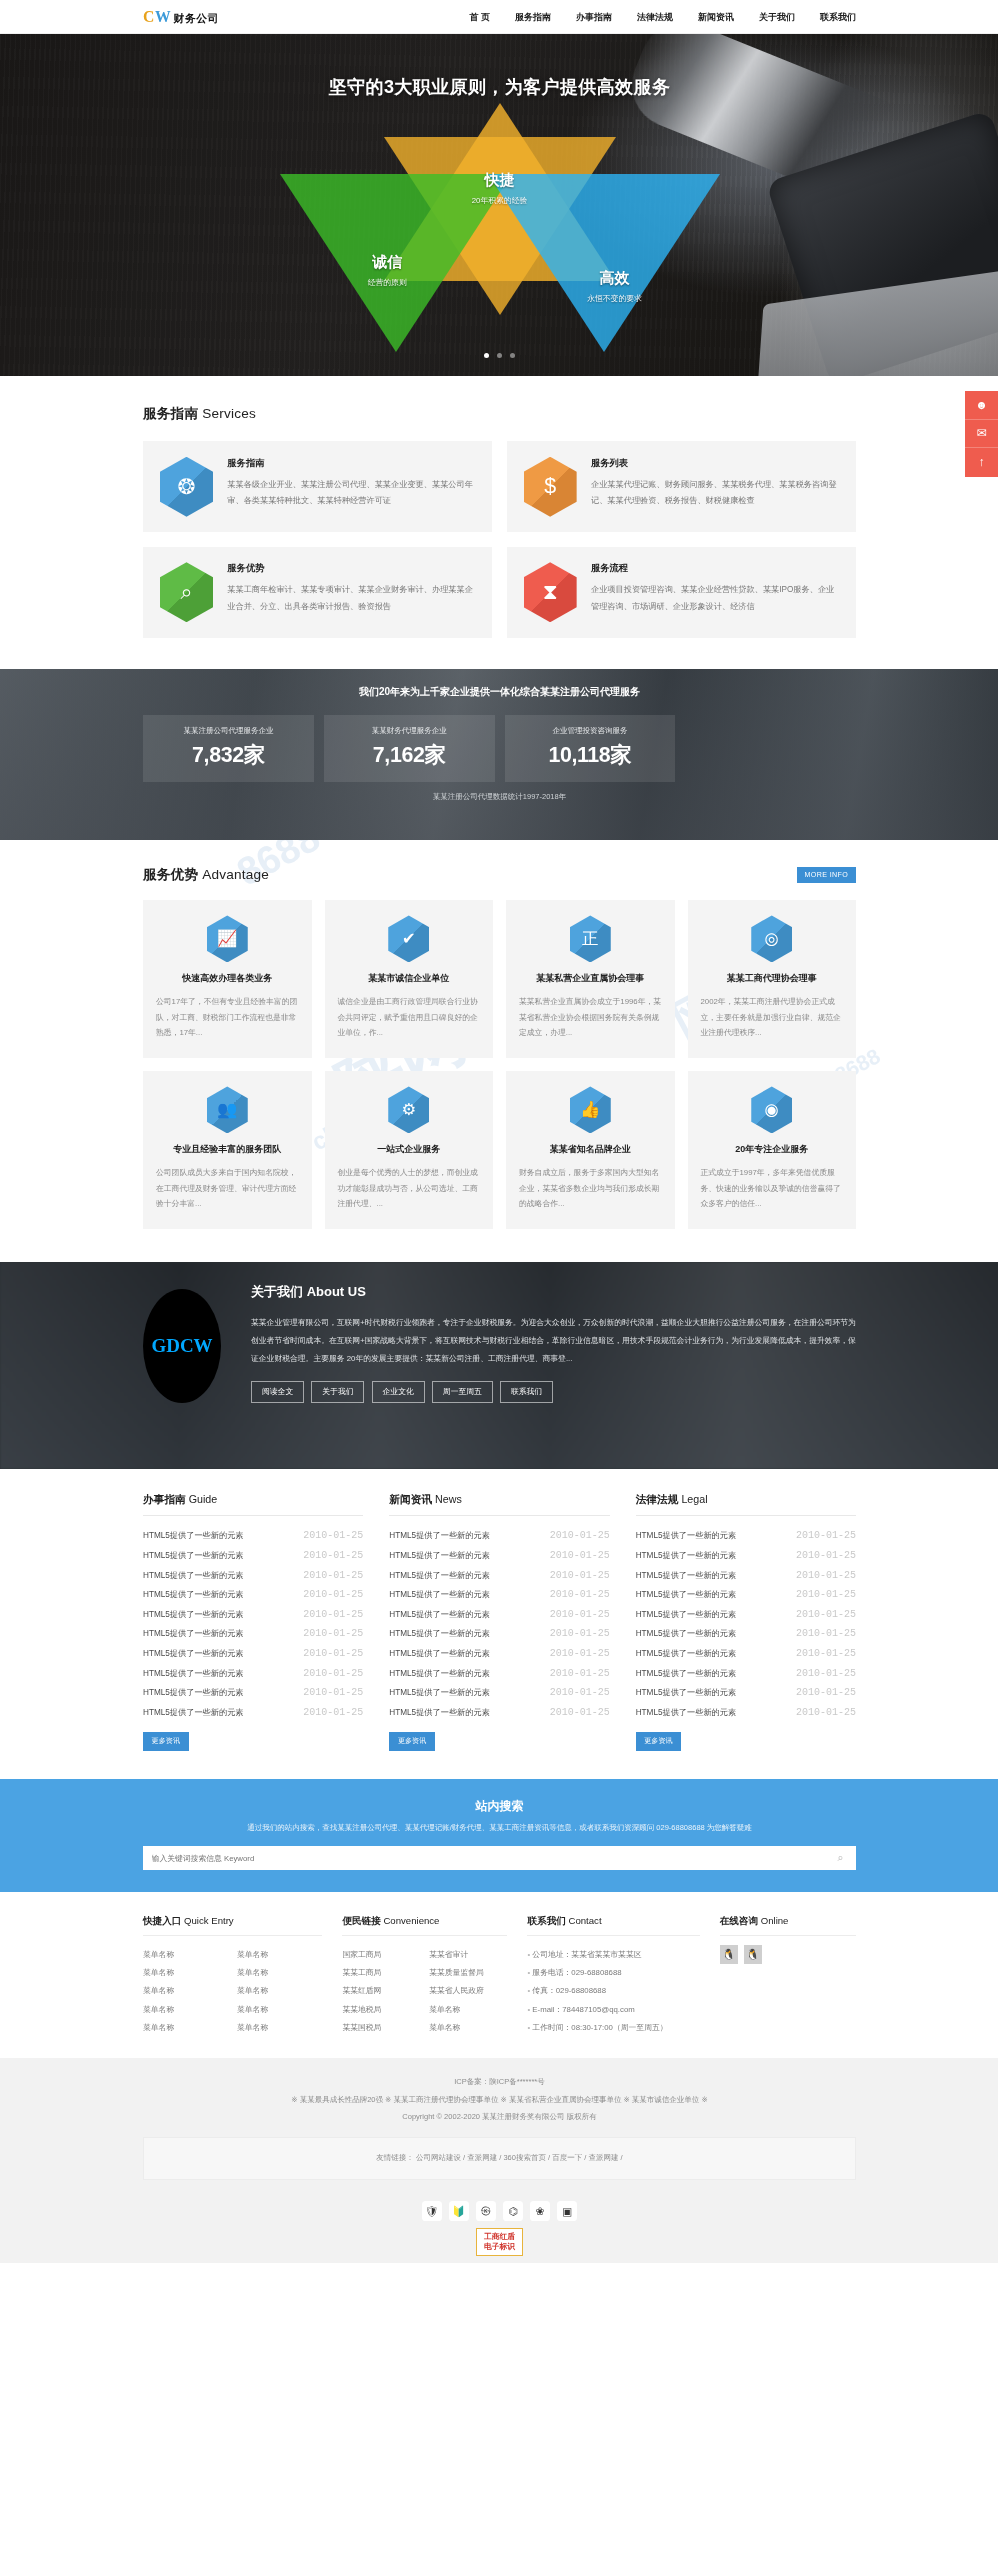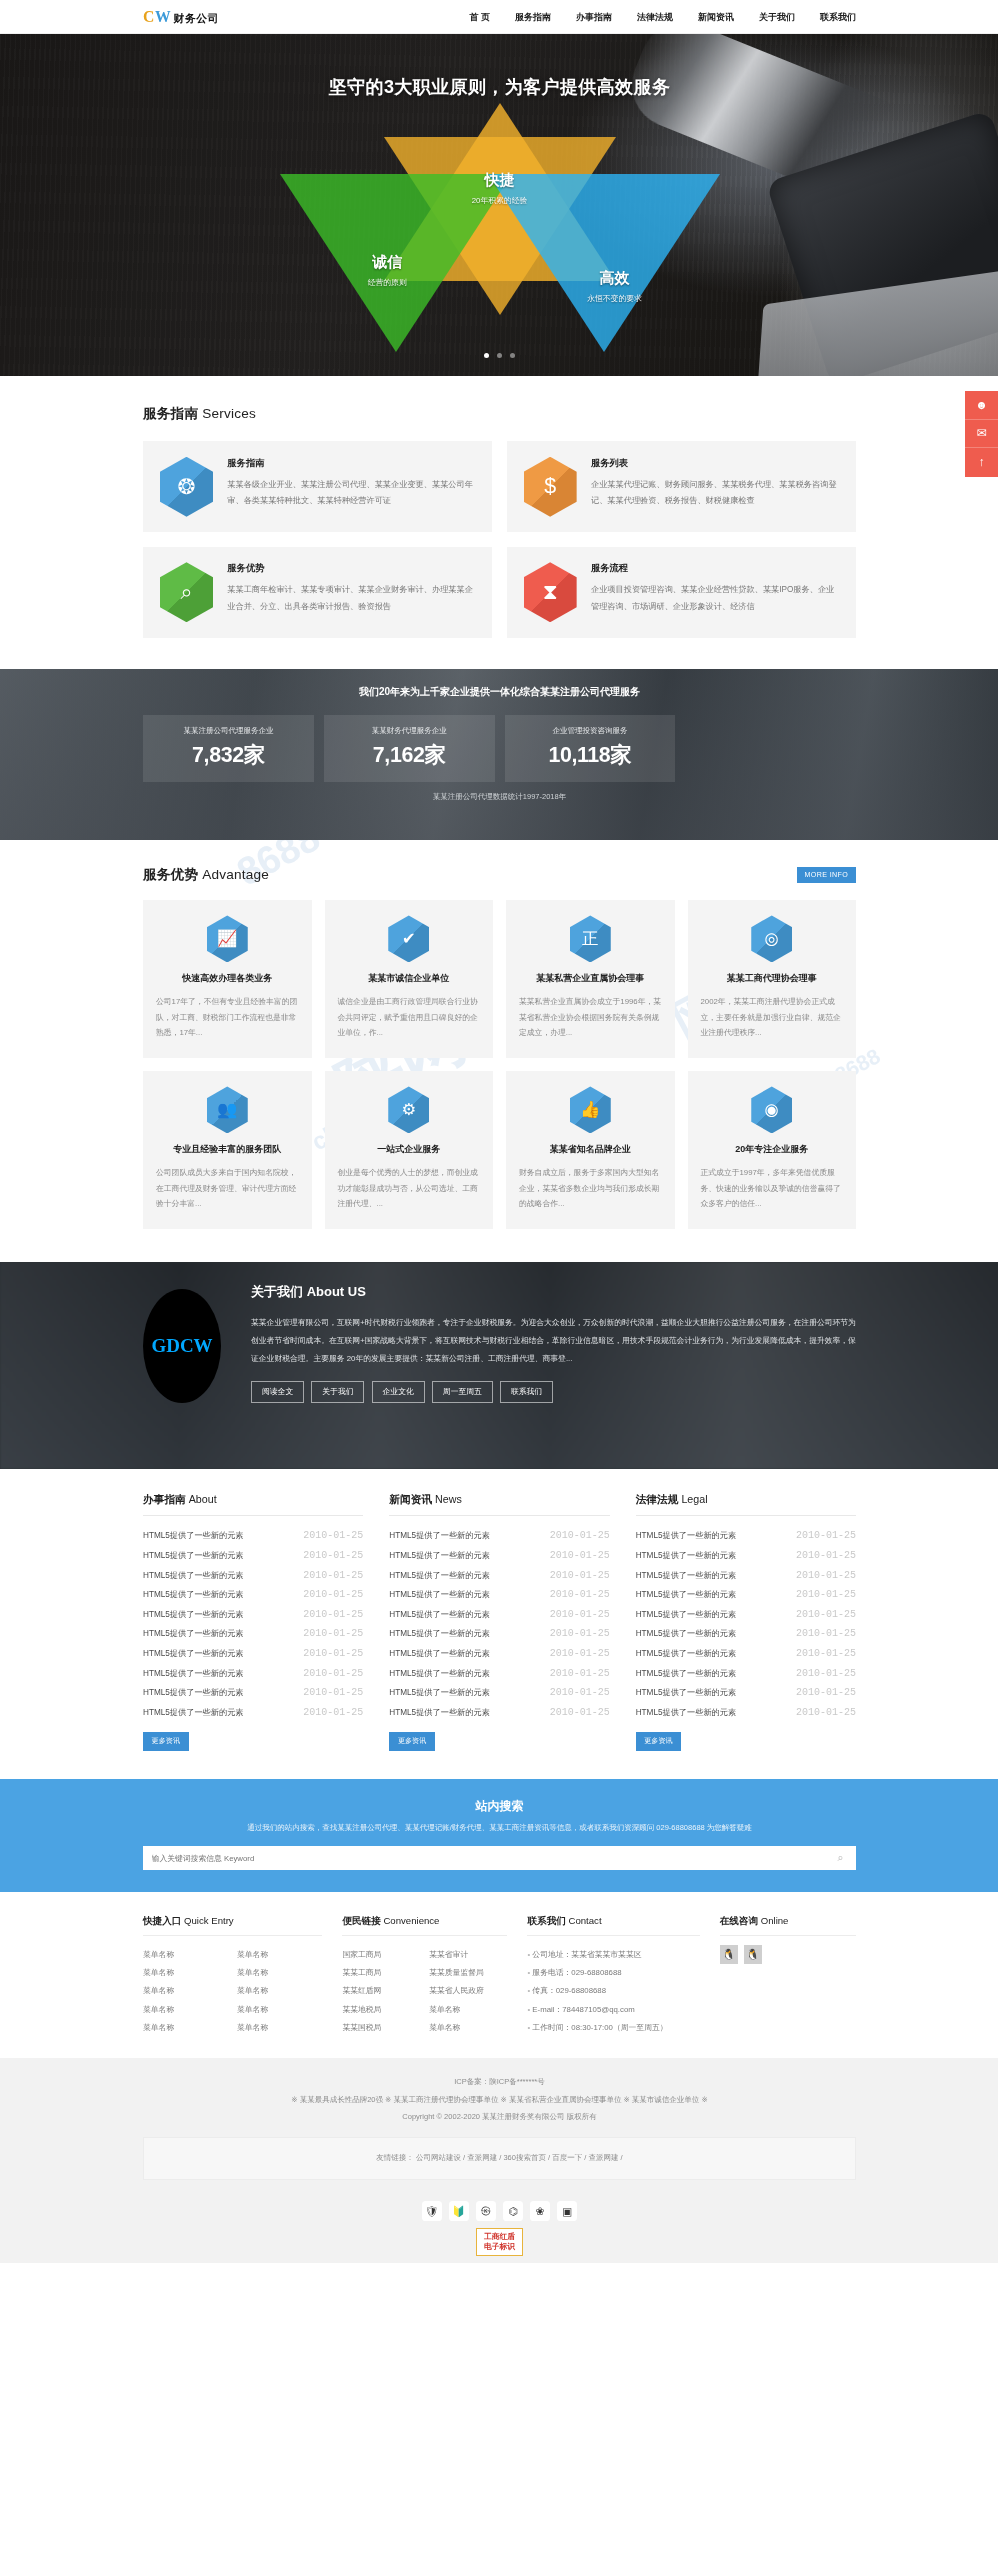--- a/index.html
+++ b/index.html
@@ -447,21 +447,21 @@
   </div>
 </div>
 
 <div class="newsarea">
   <div class="wrap">
     <div class="news-grid">
 
       <div class="news-col">
         <h4>
           <span>办事指南</span>
-          <span style="font-weight:normal">About</span>
+          <span style="font-weight:normal">Guide</span>
         </h4>
         <div class="rule"></div>
         <div class="news-item">
             <a href="#">HTML5提供了一些新的元素</a>
             <span class="date">2010-01-25</span>
           </div>
         <div class="news-item">
             <a href="#">HTML5提供了一些新的元素</a>
             <span class="date">2010-01-25</span>
           </div>

